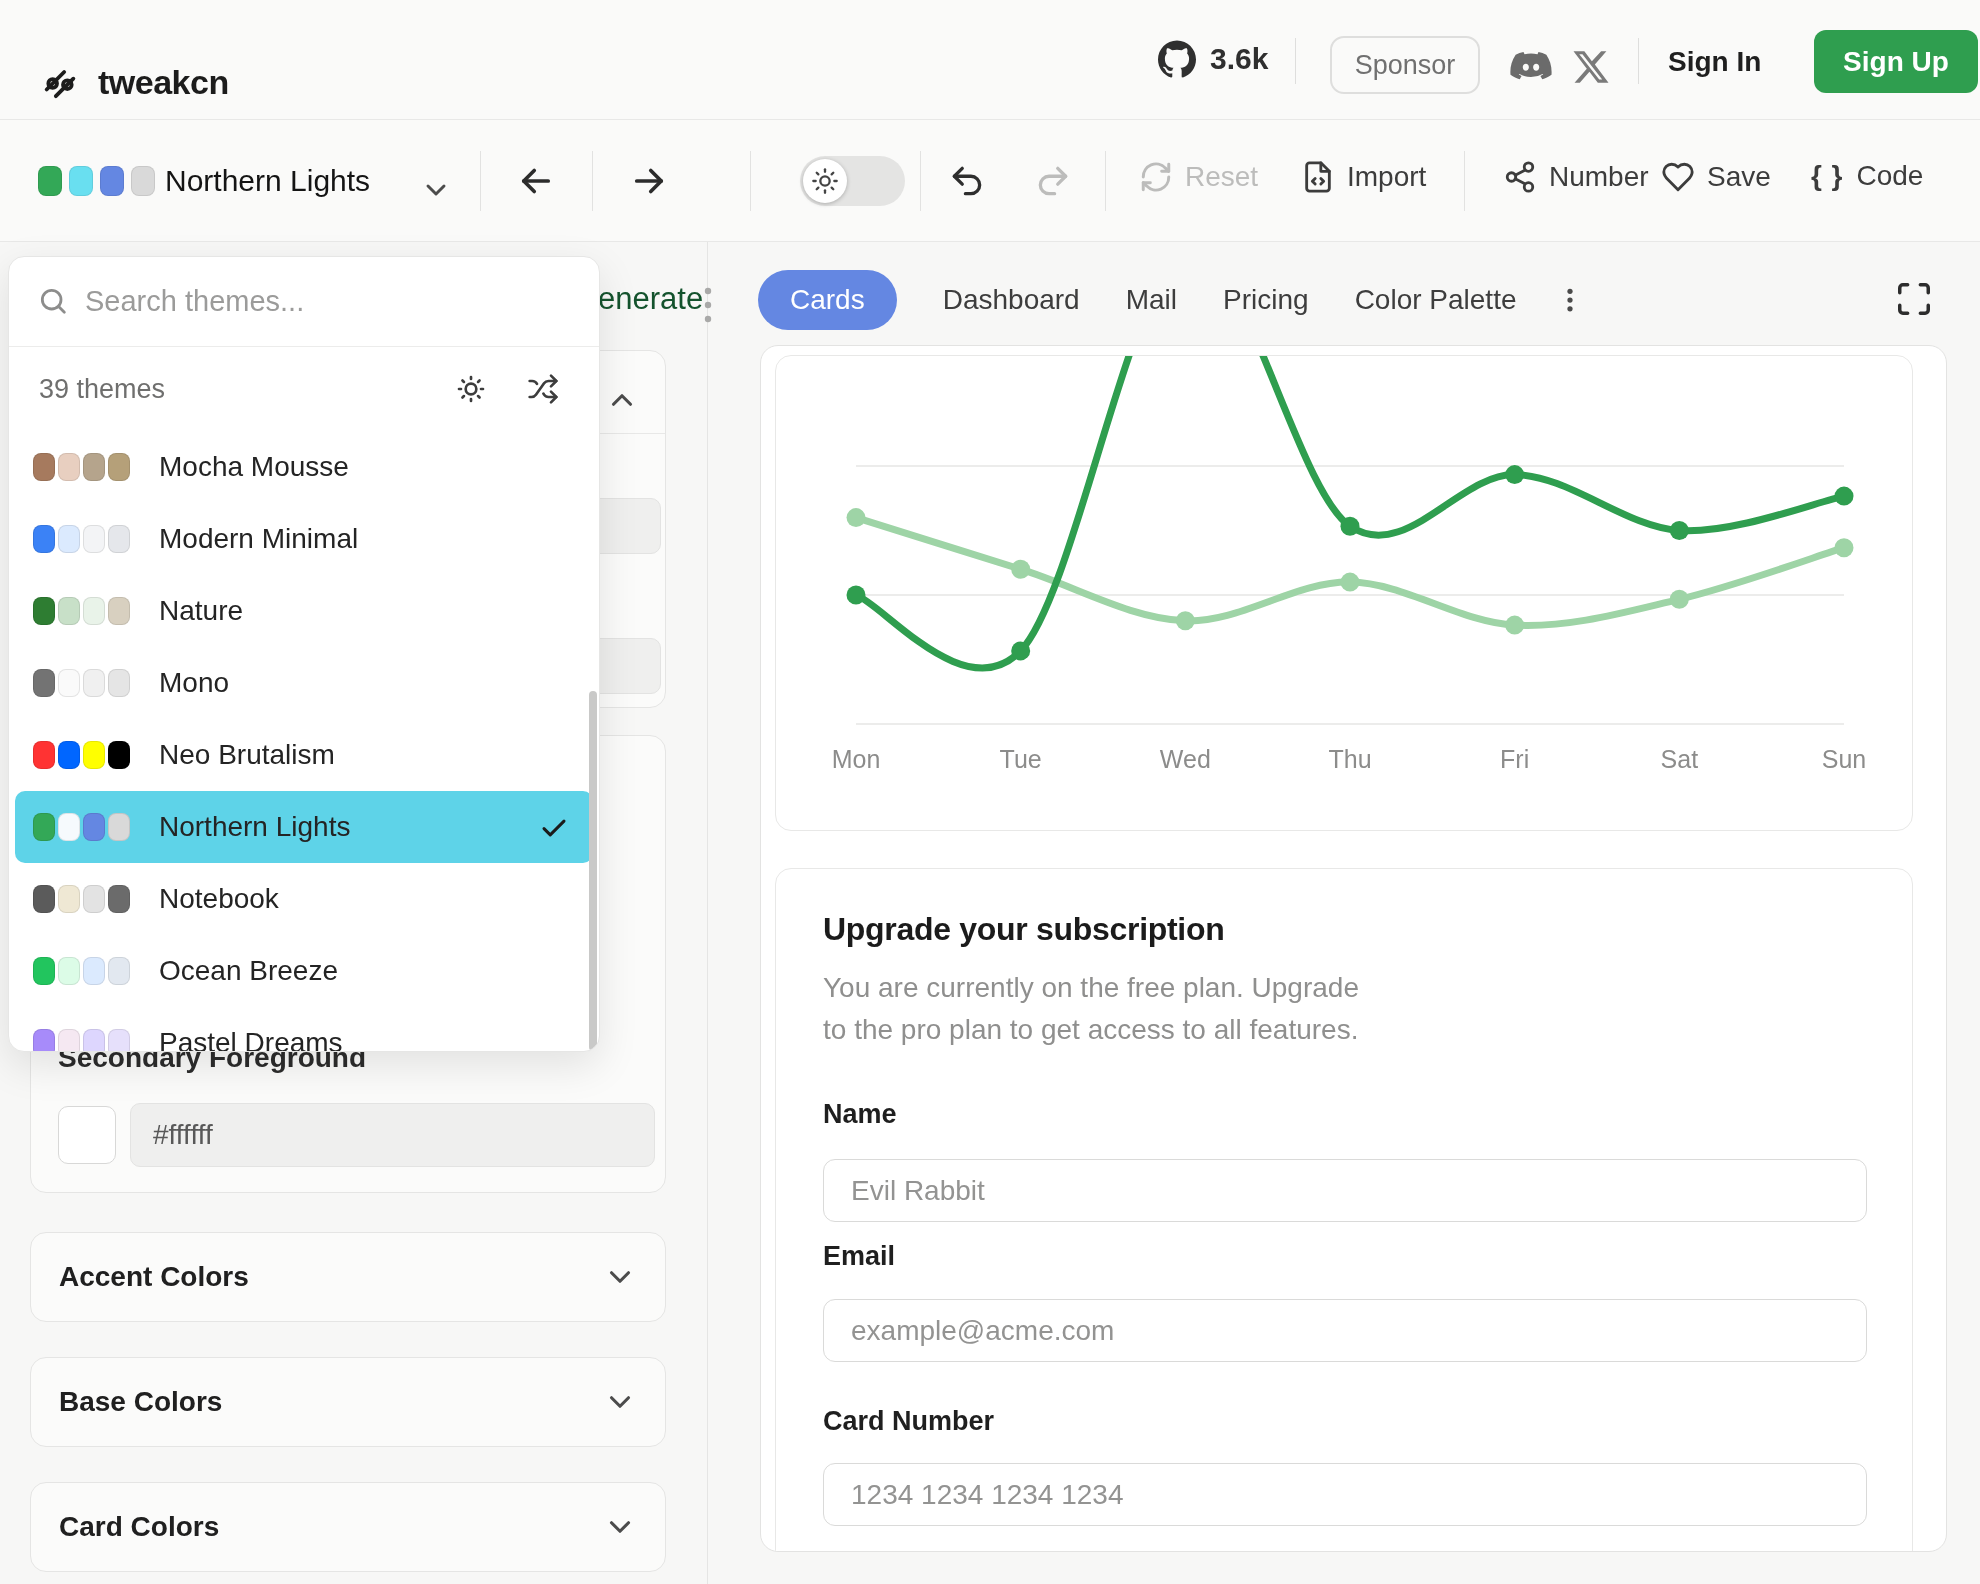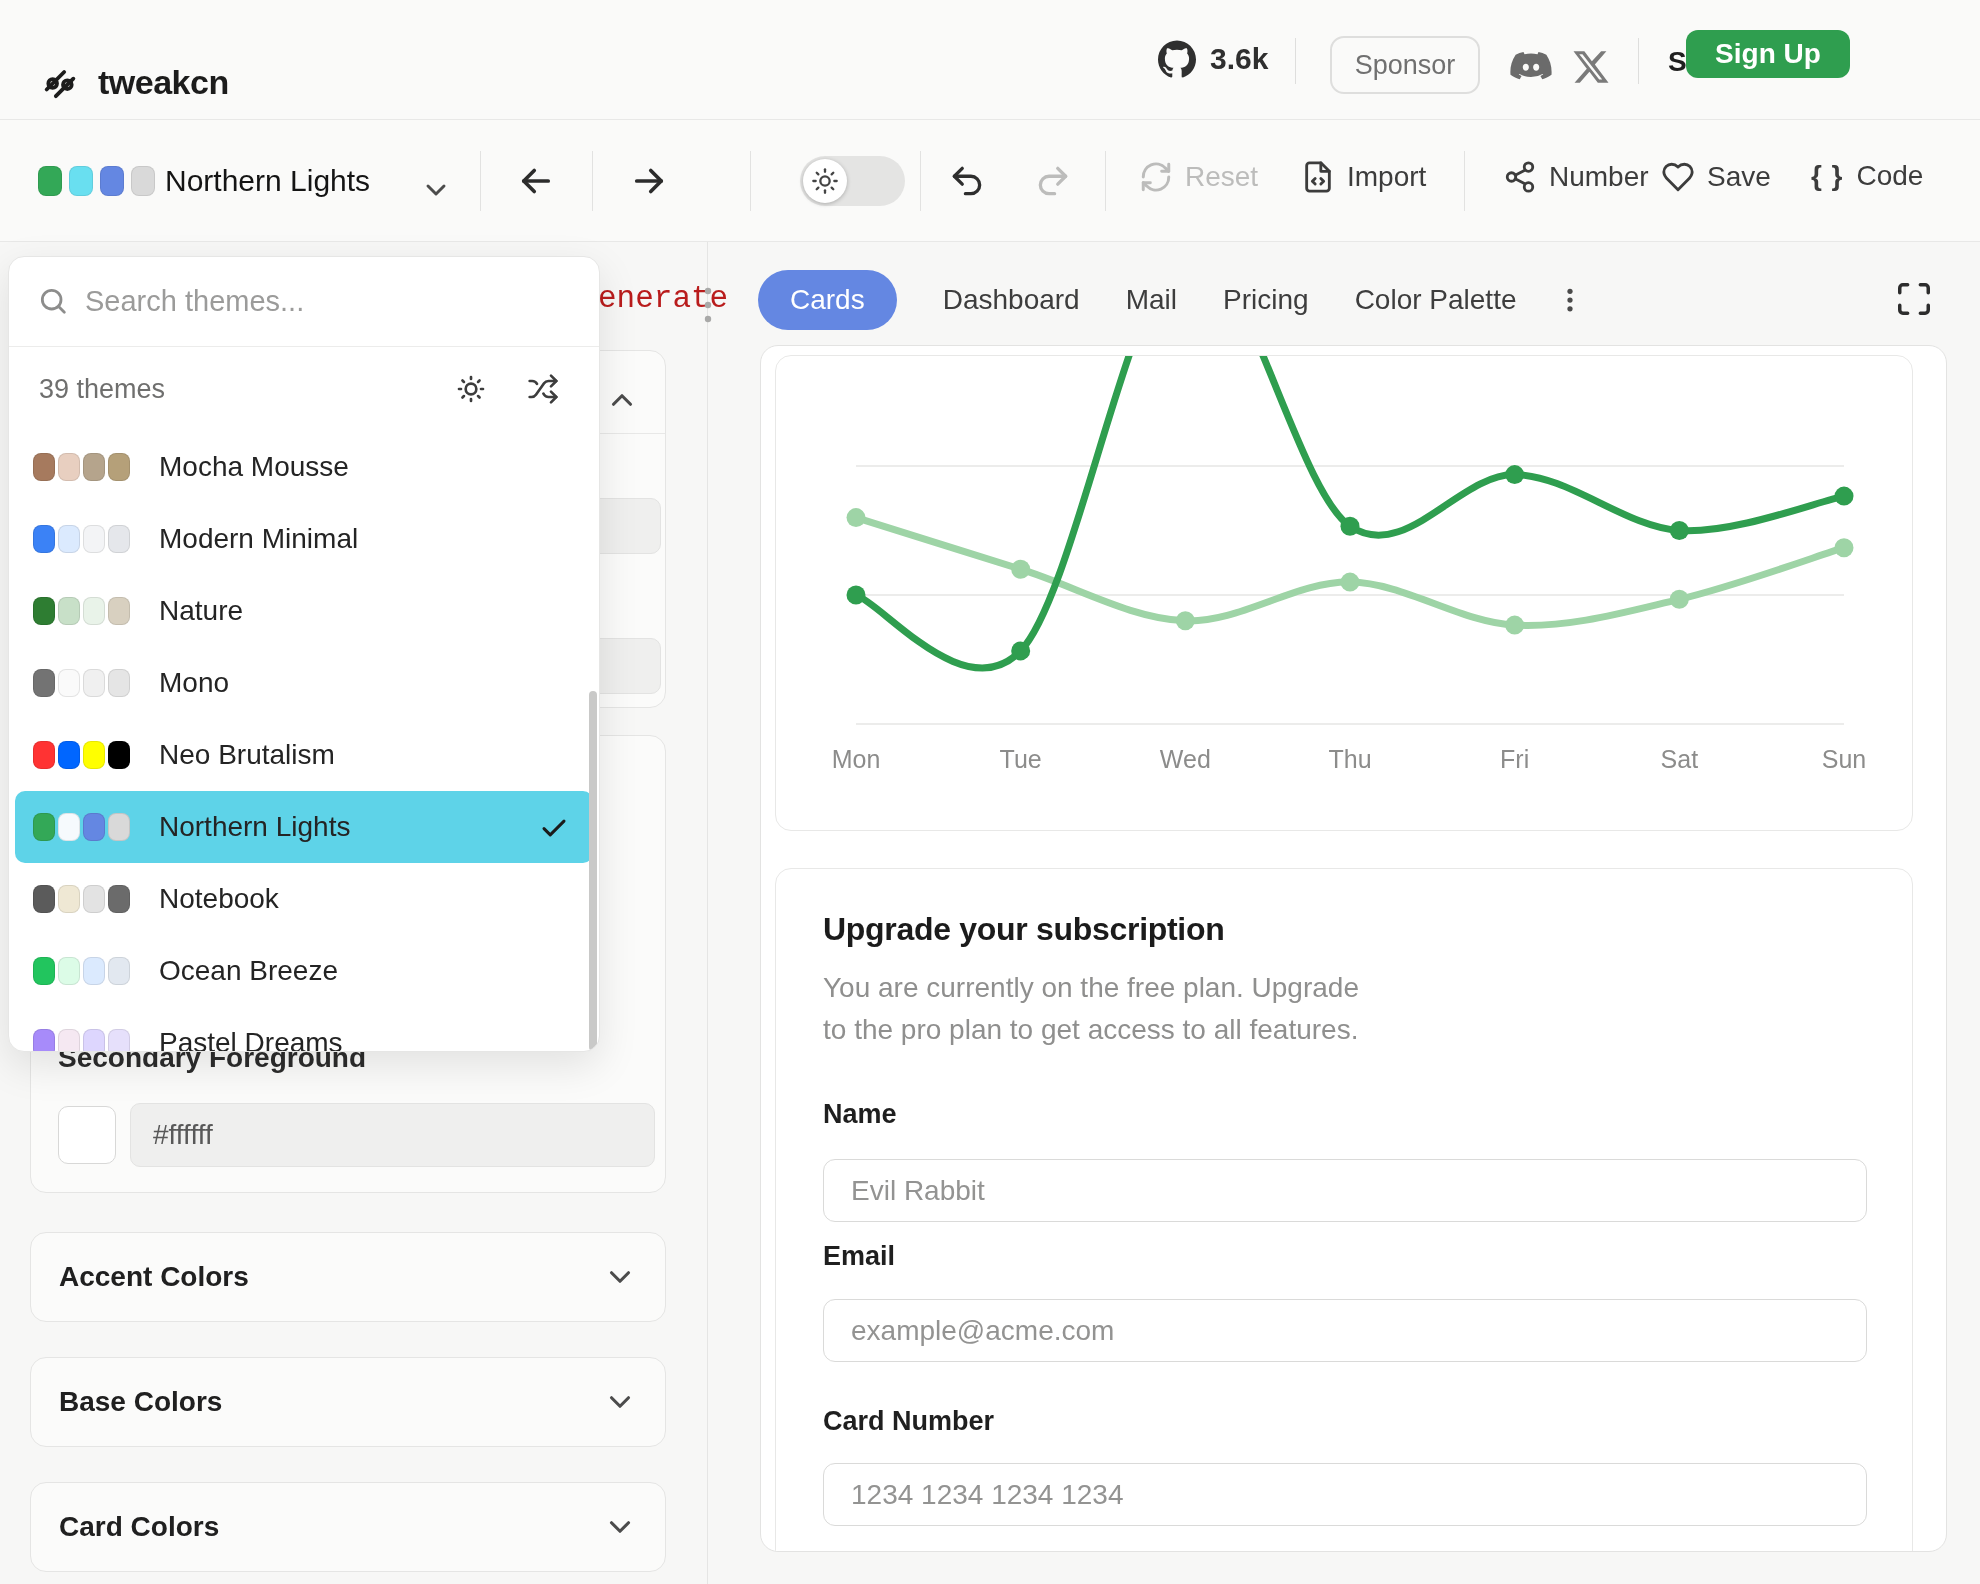--- a/index.html
+++ b/index.html
@@ -17,21 +17,21 @@
   #header { position:absolute; left:0; top:0; width:1980px; height:120px; background:#fafaf9; border-bottom:1px solid #e8e8e7; z-index:20; }
   .logo-wrap { position:absolute; left:40px; top:32px; display:flex; align-items:center; gap:18px;margin-top:30px; }
   .logo-title { font-size:34px; font-weight:700; color:#1c1c1c; letter-spacing:-0.5px; }
   .hdr-divider { position:absolute; top:38px; width:1px; height:46px; background:#dededd; }
   .gh-group { position:absolute; left:1158px; top:40px; display:flex; align-items:center; gap:14px; }
   .gh-stars { font-size:30px; font-weight:700; color:#2f2f2f; }
   .sponsor-btn { position:absolute; left:1330px; top:36px; width:150px; height:58px; border:2px solid #dededd; border-radius:14px;
     display:flex; align-items:center; justify-content:center; font-size:27px; color:#707070; background:#fafaf9; cursor:pointer; }
   .soc-icon { position:absolute; top:44px; color:#6b6b6b; }
   .signin { position:absolute; left:1668px; top:46px; font-size:28px; font-weight:600; color:#1f1f1f; cursor:pointer; }
-  .signup { position:absolute; left:1686px; top:30px; width:164px; height:48px; border-radius:12px; background:#2f9e4f;
+  .signup { position:absolute; left:1814px; top:30px; width:164px; height:63px; border-radius:12px; background:#2f9e4f;
     color:#fff; font-size:28px; font-weight:600; display:flex; align-items:center; justify-content:center; border:none; cursor:pointer; }
 
   
   #toolbar { position:absolute; left:0; top:120px; width:1980px; height:122px; background:#fafaf9; border-bottom:1px solid #e8e8e7; z-index:20; }
   .tswatch { width:24px; height:30px; border-radius:8px; border:1px solid rgba(0,0,0,.08); }
   #toolbar-swatches { position:absolute; left:38px; top:46px; display:flex; gap:7px; }
   .theme-name { position:absolute; left:165px; top:44px; font-size:30px; font-weight:500; color:#141414; }
   .tb-vdiv { position:absolute; top:31px; width:1px; height:60px; background:#e2e2e1; }
   .nav-arrow { position:absolute; top:40px; color:#2c2c2c; cursor:pointer; }
   .toggle { position:absolute; left:800px; top:36px; width:105px; height:50px; border-radius:25px; background:#e4e4e3; cursor:pointer; }
@@ -43,21 +43,21 @@
   .tb-group.disabled .lbl, .tb-group.disabled svg { color:#bcbcbb; }
   .braces { font-size:28px; font-weight:700; color:#3c3c3c; letter-spacing:2px; }
 
   
   #vsplit { position:absolute; left:707px; top:120px; width:1px; height:1464px; background:#e5e5e4; z-index:15; }
   #split-handle { position:absolute; left:700px; top:283px; z-index:16; color:#a9a9a8; }
 
   
   .lp-card { position:absolute; left:30px; width:636px; background:#fbfbfa; border:1px solid #e5e5e4; border-radius:16px; }
   .lp-input { position:absolute; background:#efefee; border:1px solid #e3e3e2; border-radius:10px; }
-  .gen-frag { position:absolute; left:598px; top:281px; font-size:31px; color:#b91c1c;font-family:Liberation Mono, monospace; }
+  .gen-frag { position:absolute; left:598px; top:281px; font-size:31px; color:#14532d; }
   .sec-label { position:absolute; left:58px; top:1042px; font-size:28px; font-weight:600; color:#2c2c2c; z-index:5; }
   .sec-swatch { position:absolute; left:58px; top:1106px; width:58px; height:58px; background:#ffffff; border:1px solid #d8d8d7; border-radius:10px; z-index:5; cursor:pointer; }
   .sec-input { position:absolute; left:130px; top:1103px; width:525px; height:64px; background:#efefee; border:1px solid #e3e3e2; border-radius:10px;
     font-family:"Liberation Sans",sans-serif; font-size:28px; color:#585858; padding:0 22px; z-index:5; }
   .section-card { position:absolute; left:30px; width:636px; height:90px; background:#fbfbfa; border:1px solid #e5e5e4; border-radius:16px;
     display:flex; align-items:center; justify-content:space-between; padding:12px 28px; cursor:pointer; z-index:5; }
   .section-card .s-lbl { font-size:28px; font-weight:600; color:#202020; }
   .chev { color:#4c4c4c; }
 
   

